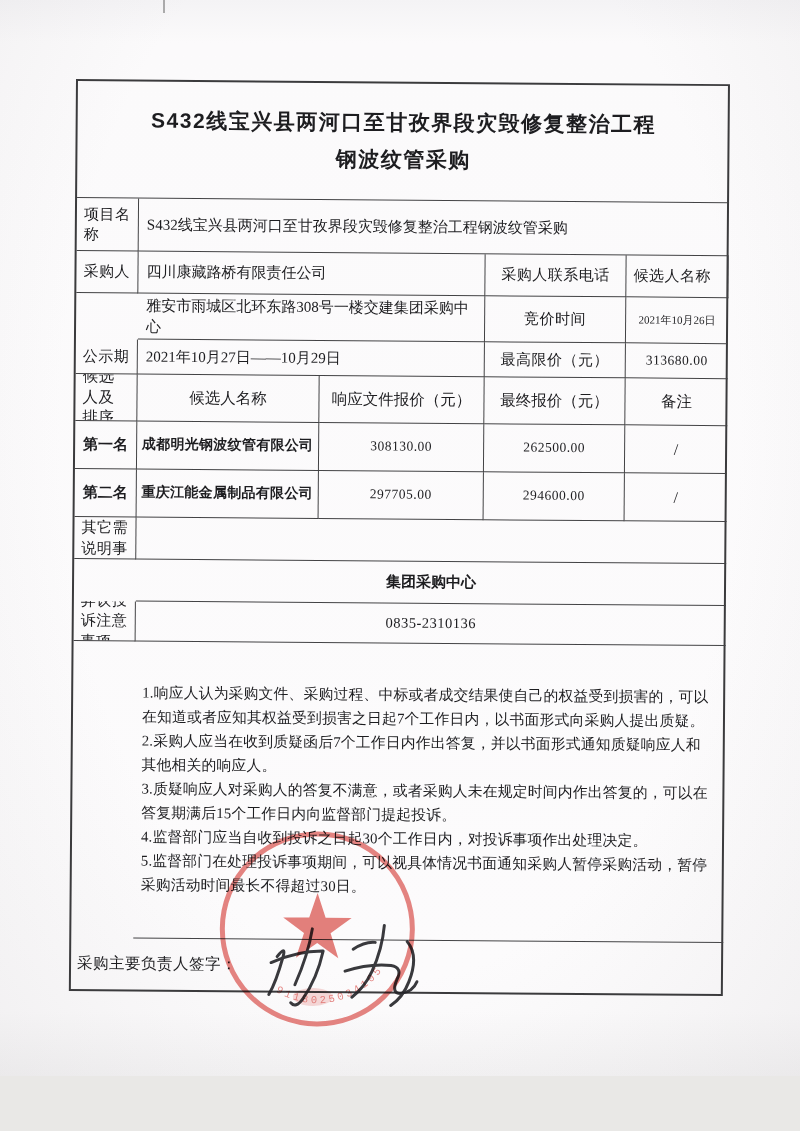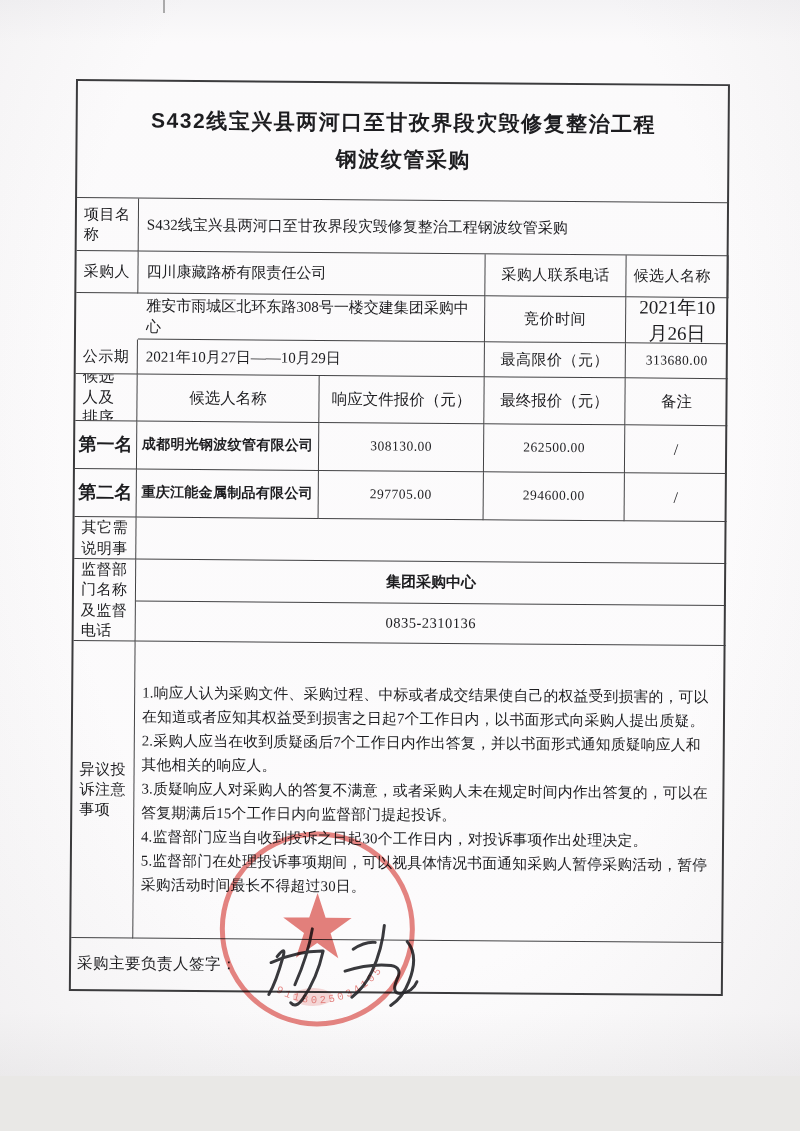--- a/index.html
+++ b/index.html
@@ -44,21 +44,21 @@
   .cell.left{justify-content:flex-start;text-align:left;}
   .lbl{padding:2px 7px;letter-spacing:.5px;}
   .val{padding:2px 8px;}
   
   .title-cell{
     grid-column:1/-1;flex-direction:column;
     font-family:"Liberation Sans","DejaVu Sans",sans-serif;
     font-weight:700;font-size:21px;line-height:1.75;letter-spacing:1.5px;
   }
   .num{font-size:13.5px;letter-spacing:.5px;}
-  .rank{font-size:18px;font-weight:600;}
+  .rank{font-size:15px;font-weight:600;}
   .cand-name{font-size:14px;font-weight:600;letter-spacing:.3px;}
   .hdr{font-size:15.5px;}
   .slash{font-size:16px;}
   .objection-text{
     grid-column:2/-1;flex-direction:column;justify-content:center;align-items:flex-start;
     text-align:left;font-size:14.8px;line-height:1.62;padding:8px 10px 8px 7px;
     letter-spacing:.2px;
   }
   .objection-text div{width:100%;}
   .sign-row{
@@ -95,21 +95,21 @@
       <div class="cell lbl left">项目名称</div>
       <div class="cell val left no-r" style="grid-column:2/-1;">S432线宝兴县两河口至甘孜界段灾毁修复整治工程钢波纹管采购</div>
 
       <div class="cell lbl left">采购人</div>
       <div class="cell val left" style="grid-column:2/span 2;">四川康藏路桥有限责任公司</div>
       <div class="cell lbl">采购人联系电话</div>
 
       <div class="cell lbl left">候选人名称</div>
       <div class="cell val left" style="grid-column:2/span 2;">雅安市雨城区北环东路308号一楼交建集团采购中心</div>
       <div class="cell lbl">竞价时间</div>
-      <div class="cell val no-r" style="font-size:19px;">2021年10月26日</div>
+      <div class="cell val no-r" style="font-size:11px;">2021年10月26日</div>
 
       <div class="cell lbl left">公示期</div>
       <div class="cell val left" style="grid-column:2/span 2;">2021年10月27日——10月29日</div>
       <div class="cell lbl">最高限价（元）</div>
       <div class="cell val num no-r">313680.00</div>
 
       <div class="cell lbl hdr left">候选人及排序</div>
       <div class="cell hdr">候选人名称</div>
       <div class="cell hdr">响应文件报价（元）</div>
       <div class="cell hdr">最终报价（元）</div>
@@ -123,21 +123,20 @@
 
       <div class="cell rank">第二名</div>
       <div class="cell cand-name">重庆江能金属制品有限公司</div>
       <div class="cell num">297705.00</div>
       <div class="cell num">294600.00</div>
       <div class="cell slash no-r">/</div>
 
       <div class="cell lbl left">其它需说明事</div>
       <div class="cell val left no-r" style="grid-column:2/-1;"></div>
 
-      <div class="cell lbl left" style="grid-row:10/span 2;">监督部门名称及监督电话</div>
       <div class="cell no-r" style="grid-column:2/-1;font-weight:600;">集团采购中心</div>
       <div class="cell num no-r" style="grid-column:2/-1;grid-row:11;font-size:14.5px;">0835-2310136</div>
 
       <div class="cell lbl left">异议投诉注意事项</div>
       <div class="cell objection-text no-r">
         <div>1.响应人认为采购文件、采购过程、中标或者成交结果使自己的权益受到损害的，可以在知道或者应知其权益受到损害之日起7个工作日内，以书面形式向采购人提出质疑。</div>
         <div>2.采购人应当在收到质疑函后7个工作日内作出答复，并以书面形式通知质疑响应人和其他相关的响应人。</div>
         <div>3.质疑响应人对采购人的答复不满意，或者采购人未在规定时间内作出答复的，可以在答复期满后15个工作日内向监督部门提起投诉。</div>
         <div>4.监督部门应当自收到投诉之日起30个工作日内，对投诉事项作出处理决定。</div>
         <div>5.监督部门在处理投诉事项期间，可以视具体情况书面通知采购人暂停采购活动，暂停采购活动时间最长不得超过30日。</div>

